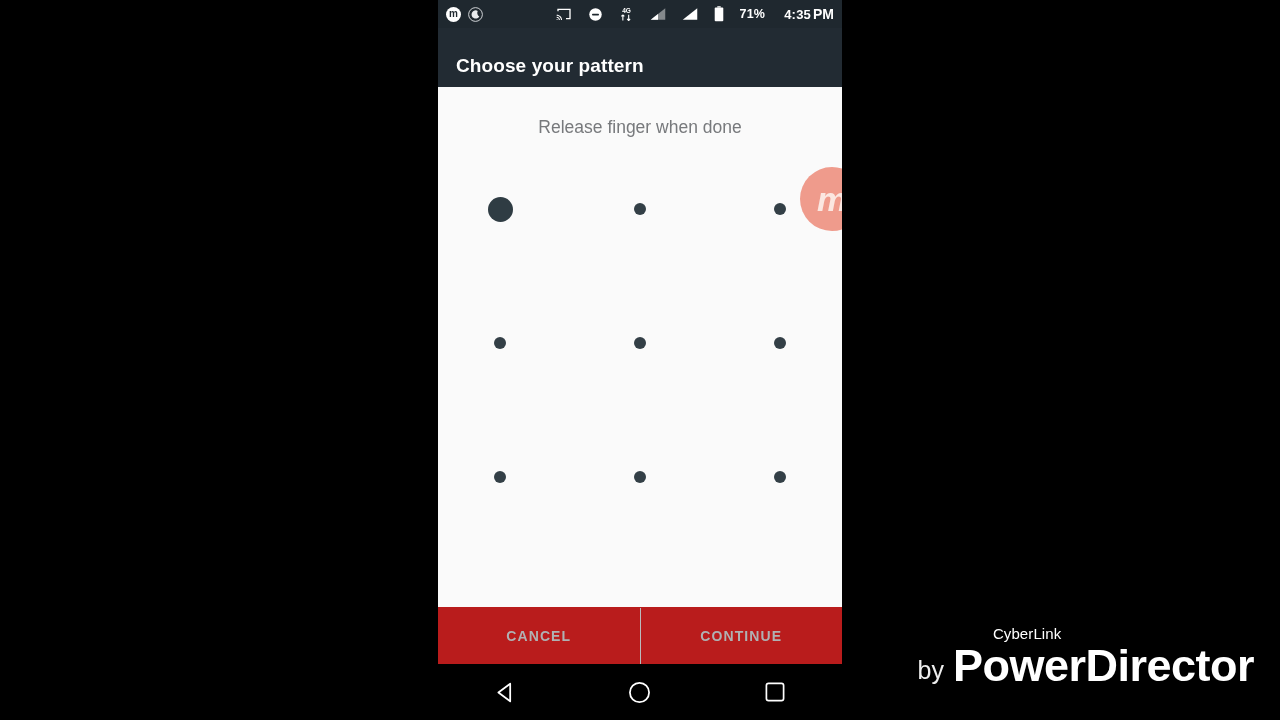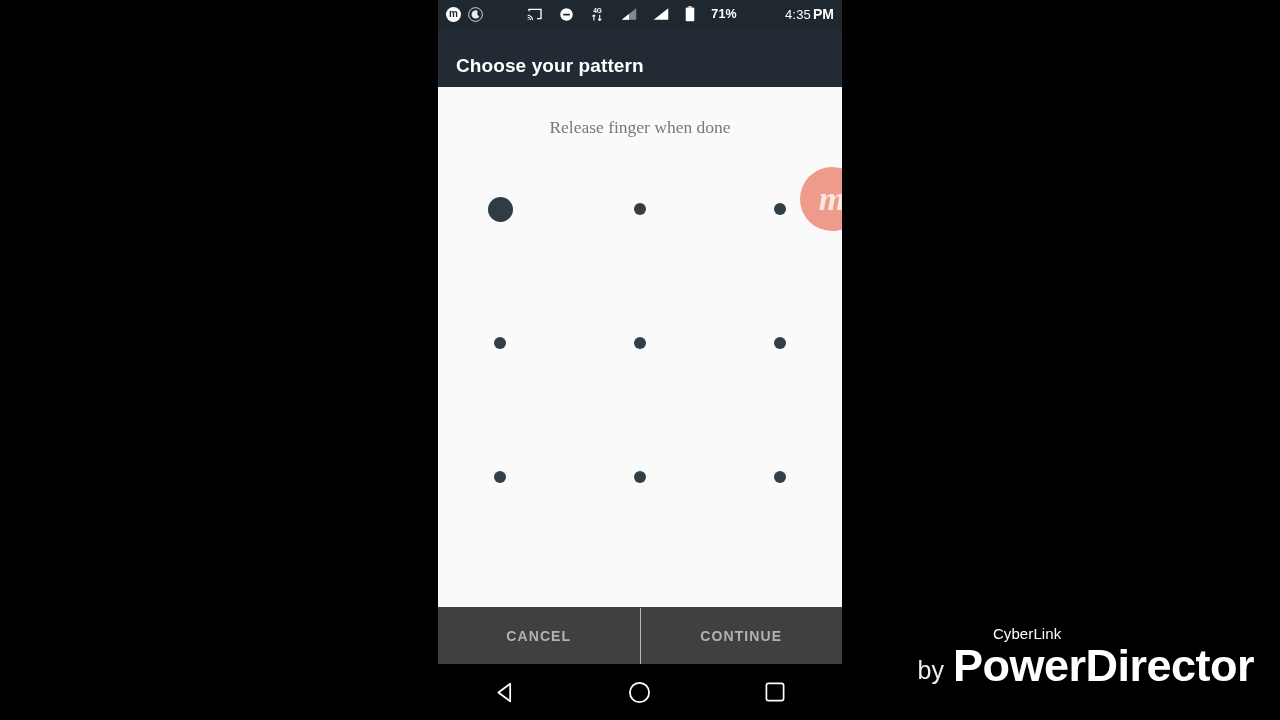--- a/index.html
+++ b/index.html
@@ -42,22 +42,22 @@
     font-size:10px; font-weight:bold;
     display:flex; align-items:center; justify-content:center;
     line-height:1;
   }
 
   .battery-pct {
     color:#ffffff; font-size:12.5px; font-weight:600;
     letter-spacing:.2px; line-height:1;
   }
   .clock-time {
-    color:#ffffff; font-size:13px; font-weight:400;
-    line-height:1; letter-spacing:.2px;margin-left:29px;
+    color:#ffffff; font-size:13px; font-weight:700;
+    line-height:1; letter-spacing:.2px;
   }
   .clock-ampm {
     color:#ffffff; font-size:14px; font-weight:600;
     line-height:1; margin-left:2px;
   }
   #clock-wrap { display:flex; align-items:baseline; margin-left:3px; }
 
   
   #title-bar {
     position:absolute; left:0; top:28px;
@@ -70,21 +70,20 @@
     color:#ffffff; font-size:19px; font-weight:bold;
     letter-spacing:.1px;
     margin-top:8px;
   }
 
   
   #pattern-content {
     position:absolute; left:0; top:87px;
     width:404px; height:520px;
     background:#fafafa;
-    font-family:Liberation Serif, serif;
   }
   #instruction-text {
     position:absolute; top:30px; left:0; width:404px;
     text-align:center;
     color:#77797c; font-size:17.5px; font-weight:400;
   }
 
   
   #watermark-badge {
     position:absolute;
@@ -118,21 +117,21 @@
     background:#333f46;
     border-radius:50%;
   }
   .dot.small { width:12px; height:12px; }
   .dot.active { width:25px; height:25px; background:#2f3c43; }
 
   
   #button-bar {
     position:absolute; left:0; top:607px;
     width:404px; height:57px;
-    background:#404040;
+    background:#b91c1c;
     display:flex; align-items:center;
   }
   .bar-btn {
     flex:1; height:100%;
     display:flex; align-items:center; justify-content:center;
     color:#b0b1b3; font-size:14px; font-weight:bold;
     letter-spacing:1.1px;
     background:transparent; border:0;
     font-family:"Liberation Sans", sans-serif;
   }

